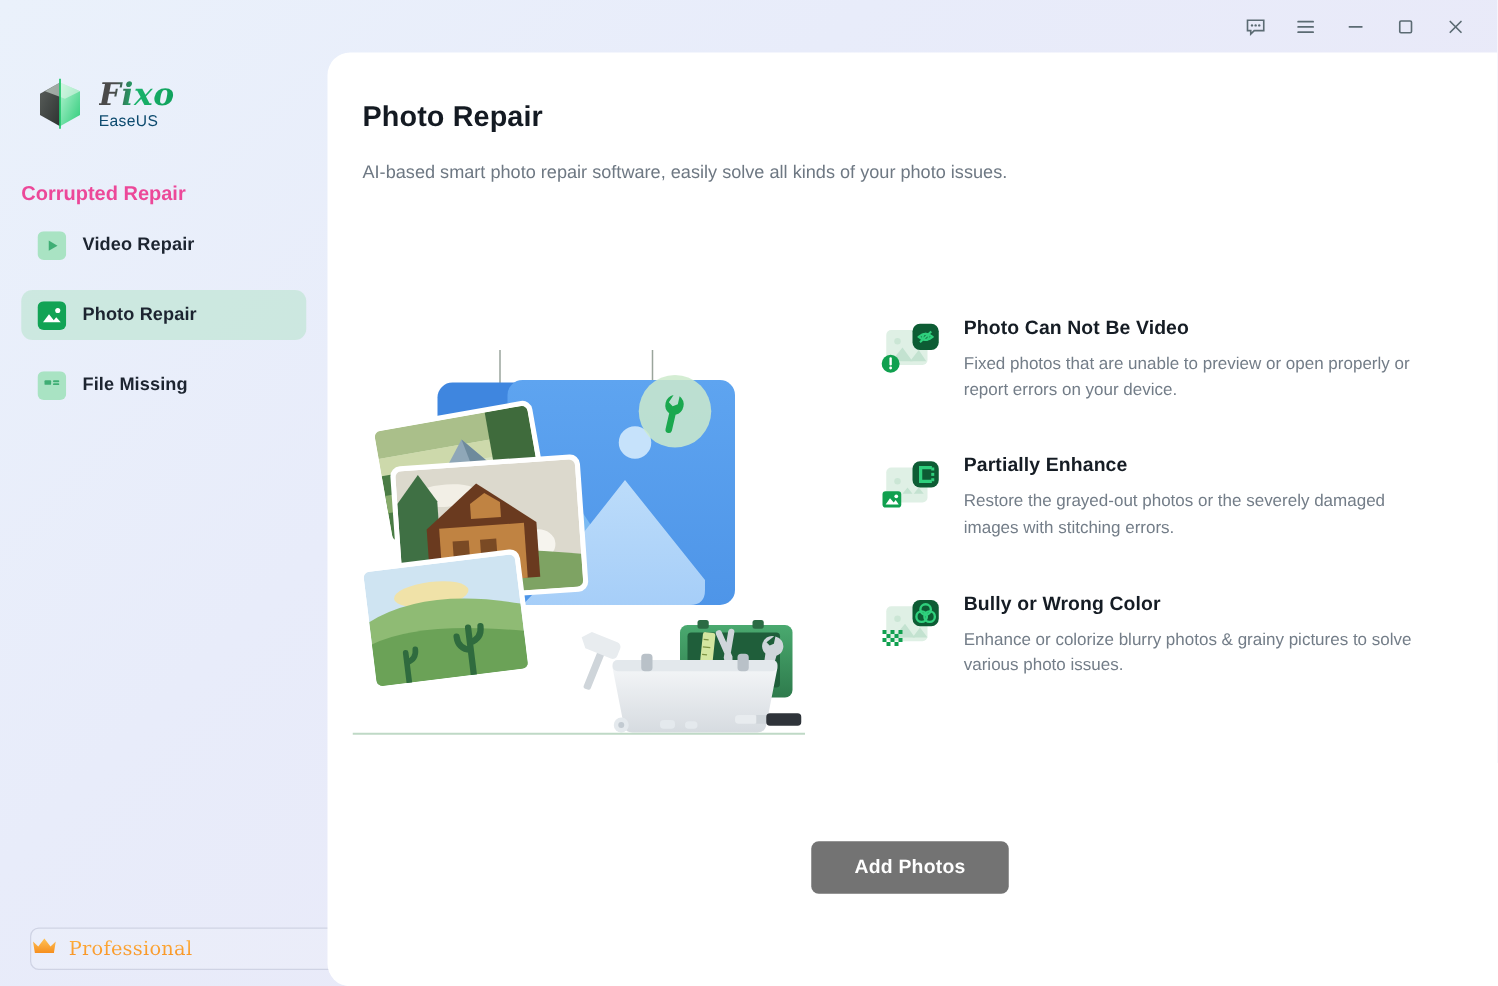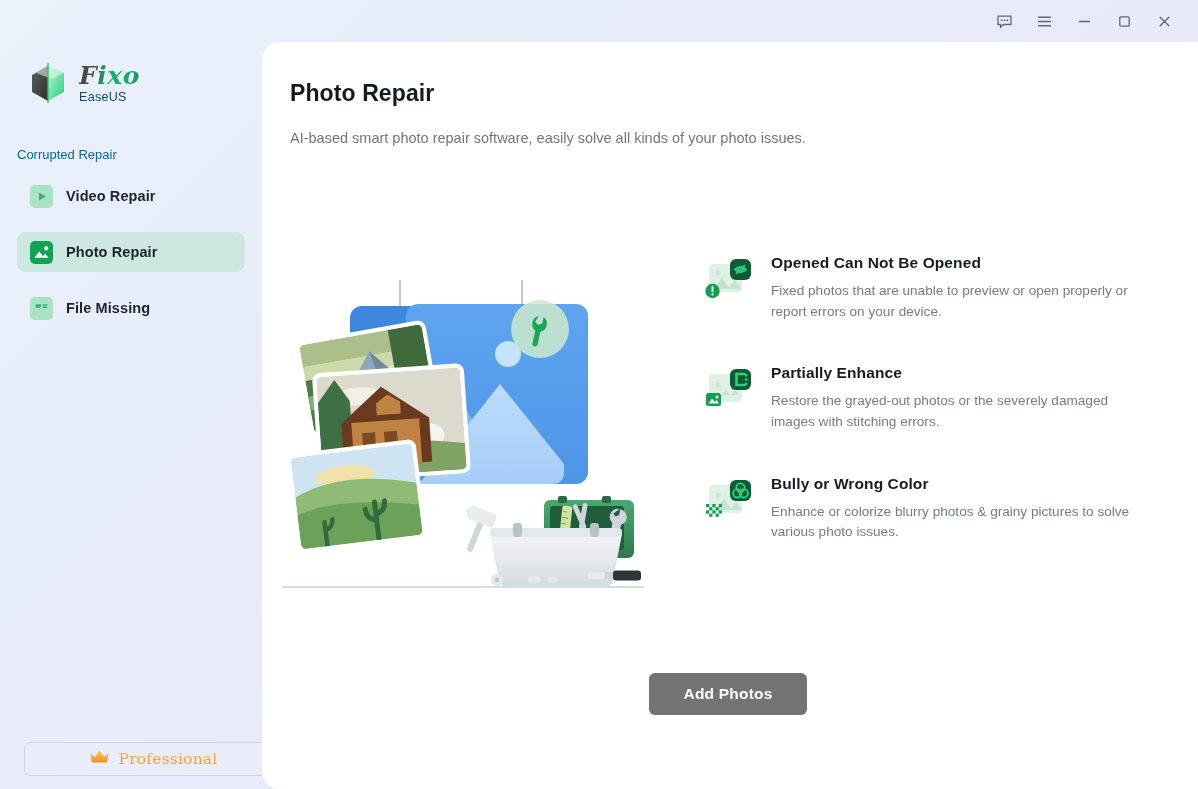--- a/index.html
+++ b/index.html
@@ -44,36 +44,36 @@
     background: linear-gradient(100deg,#4a4a4a 0%,#4a4a4a 22%,#19b36b 48%,#10a05c 100%);
     -webkit-background-clip: text; background-clip: text; color: transparent;
     letter-spacing: .5px;
   }
   #logo-sub {
     font-size: 12.5px; color: #0c4a6e; letter-spacing: .3px; margin-top: 2px;
   }
 
   #sidebar-section-label {
     position: absolute; top: 131px; left: 17px;
-    font-size: 13px; color: #0369a1;
+    font-size: 16px; color: #ec4899; font-weight: bold;
   }
 
   .nav-item {
     position: absolute; left: 17px; width: 228px; height: 40px;
     display: flex; align-items: center; gap: 13px;
     padding-left: 13px; border-radius: 9px; cursor: default; text-align: center;
   }
   .nav-item.active { background: rgba(178, 226, 200, .52); }
   .nav-label { font-size: 14.5px; color: #1c2430; font-weight: 600; letter-spacing: .1px; }
   .nav-icon { width: 23px; height: 23px; border-radius: 5px; display:block; }
 
   #pro-button {
     position: absolute; left: 24px; bottom: 29px; width: 258px; height: 34px;
     border: 1px solid #cfd3e4; border-radius: 7px;
-    display: flex; align-items: center; justify-content: center; gap: 9px;
+    display: flex; align-items: center; gap: 9px;
     background: rgba(255,255,255,.12); cursor: default;
   }
   #pro-label {
     font-family: "DejaVu Serif", serif;
     font-size: 15.5px; letter-spacing: .2px;
     background: linear-gradient(180deg,#ffb13d 0%,#f79023 100%);
     -webkit-background-clip: text; background-clip: text; color: transparent;
   }
 
   
@@ -388,21 +388,21 @@
             <path d="M30 12.5 q5.5-5 11 0 q-5.5 5-11 0z"></path>
             <circle cx="35.5" cy="12.5" r="2.4"></circle>
             <path d="M31 16.8 L40 8.2"></path>
           </g>
           <circle cx="7.5" cy="34" r="7.2" fill="#10a04f"></circle>
           <path d="M7.5 29.8 v4.6" stroke="#fff" stroke-width="1.9" stroke-linecap="round"></path>
           <circle cx="7.5" cy="37.4" r="1.15" fill="#fff"></circle>
         </svg>
       </span>
       <div>
-        <div class="feature-title">Opened Can Not Be Opened</div>
+        <div class="feature-title">Photo Can Not Be Video</div>
         <div class="feature-desc">Fixed photos that are unable to preview or open properly or report errors on your device.</div>
       </div>
     </div>
 
     <div class="feature">
       <span class="feature-icon">
         <svg width="48" height="48" viewBox="0 0 48 48">
           <rect x="4" y="7" width="33" height="28" rx="4" fill="#dff0e5"></rect>
           <circle cx="13" cy="18" r="2.6" fill="#cbe6d5"></circle>
           <path d="M17 28 L21 23 L25 28 Z" fill="#c3e2d0"></path>

